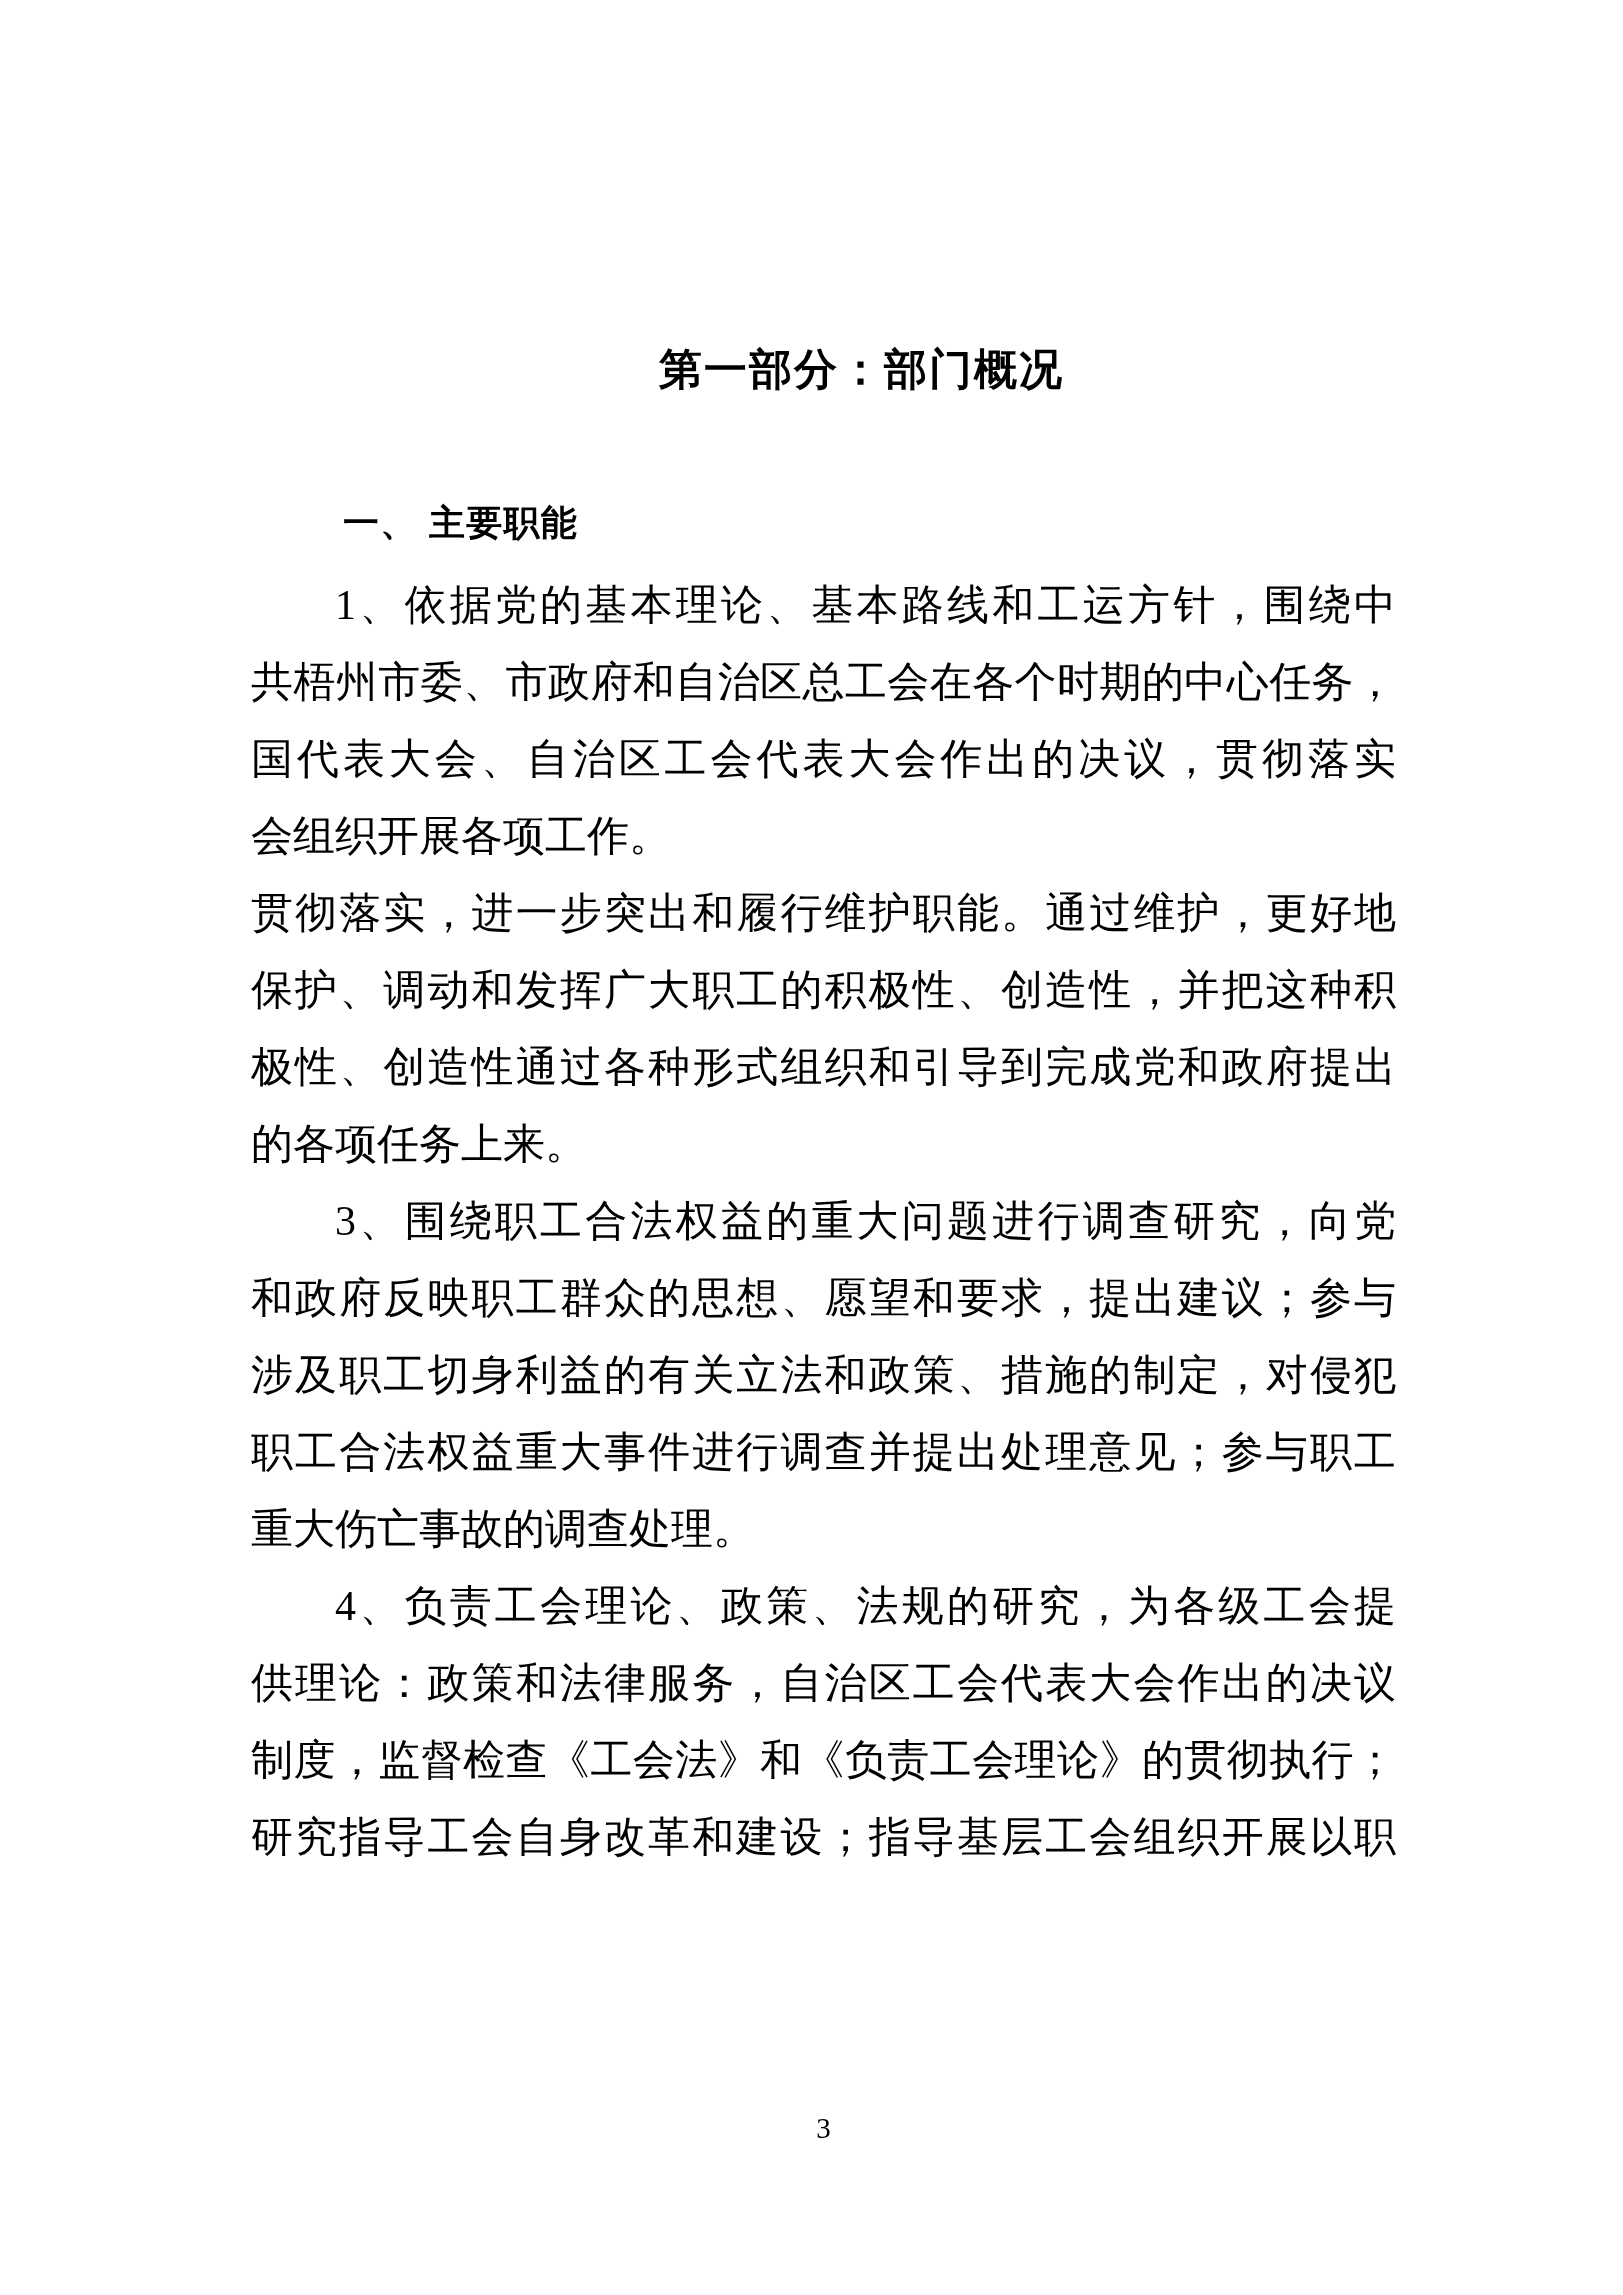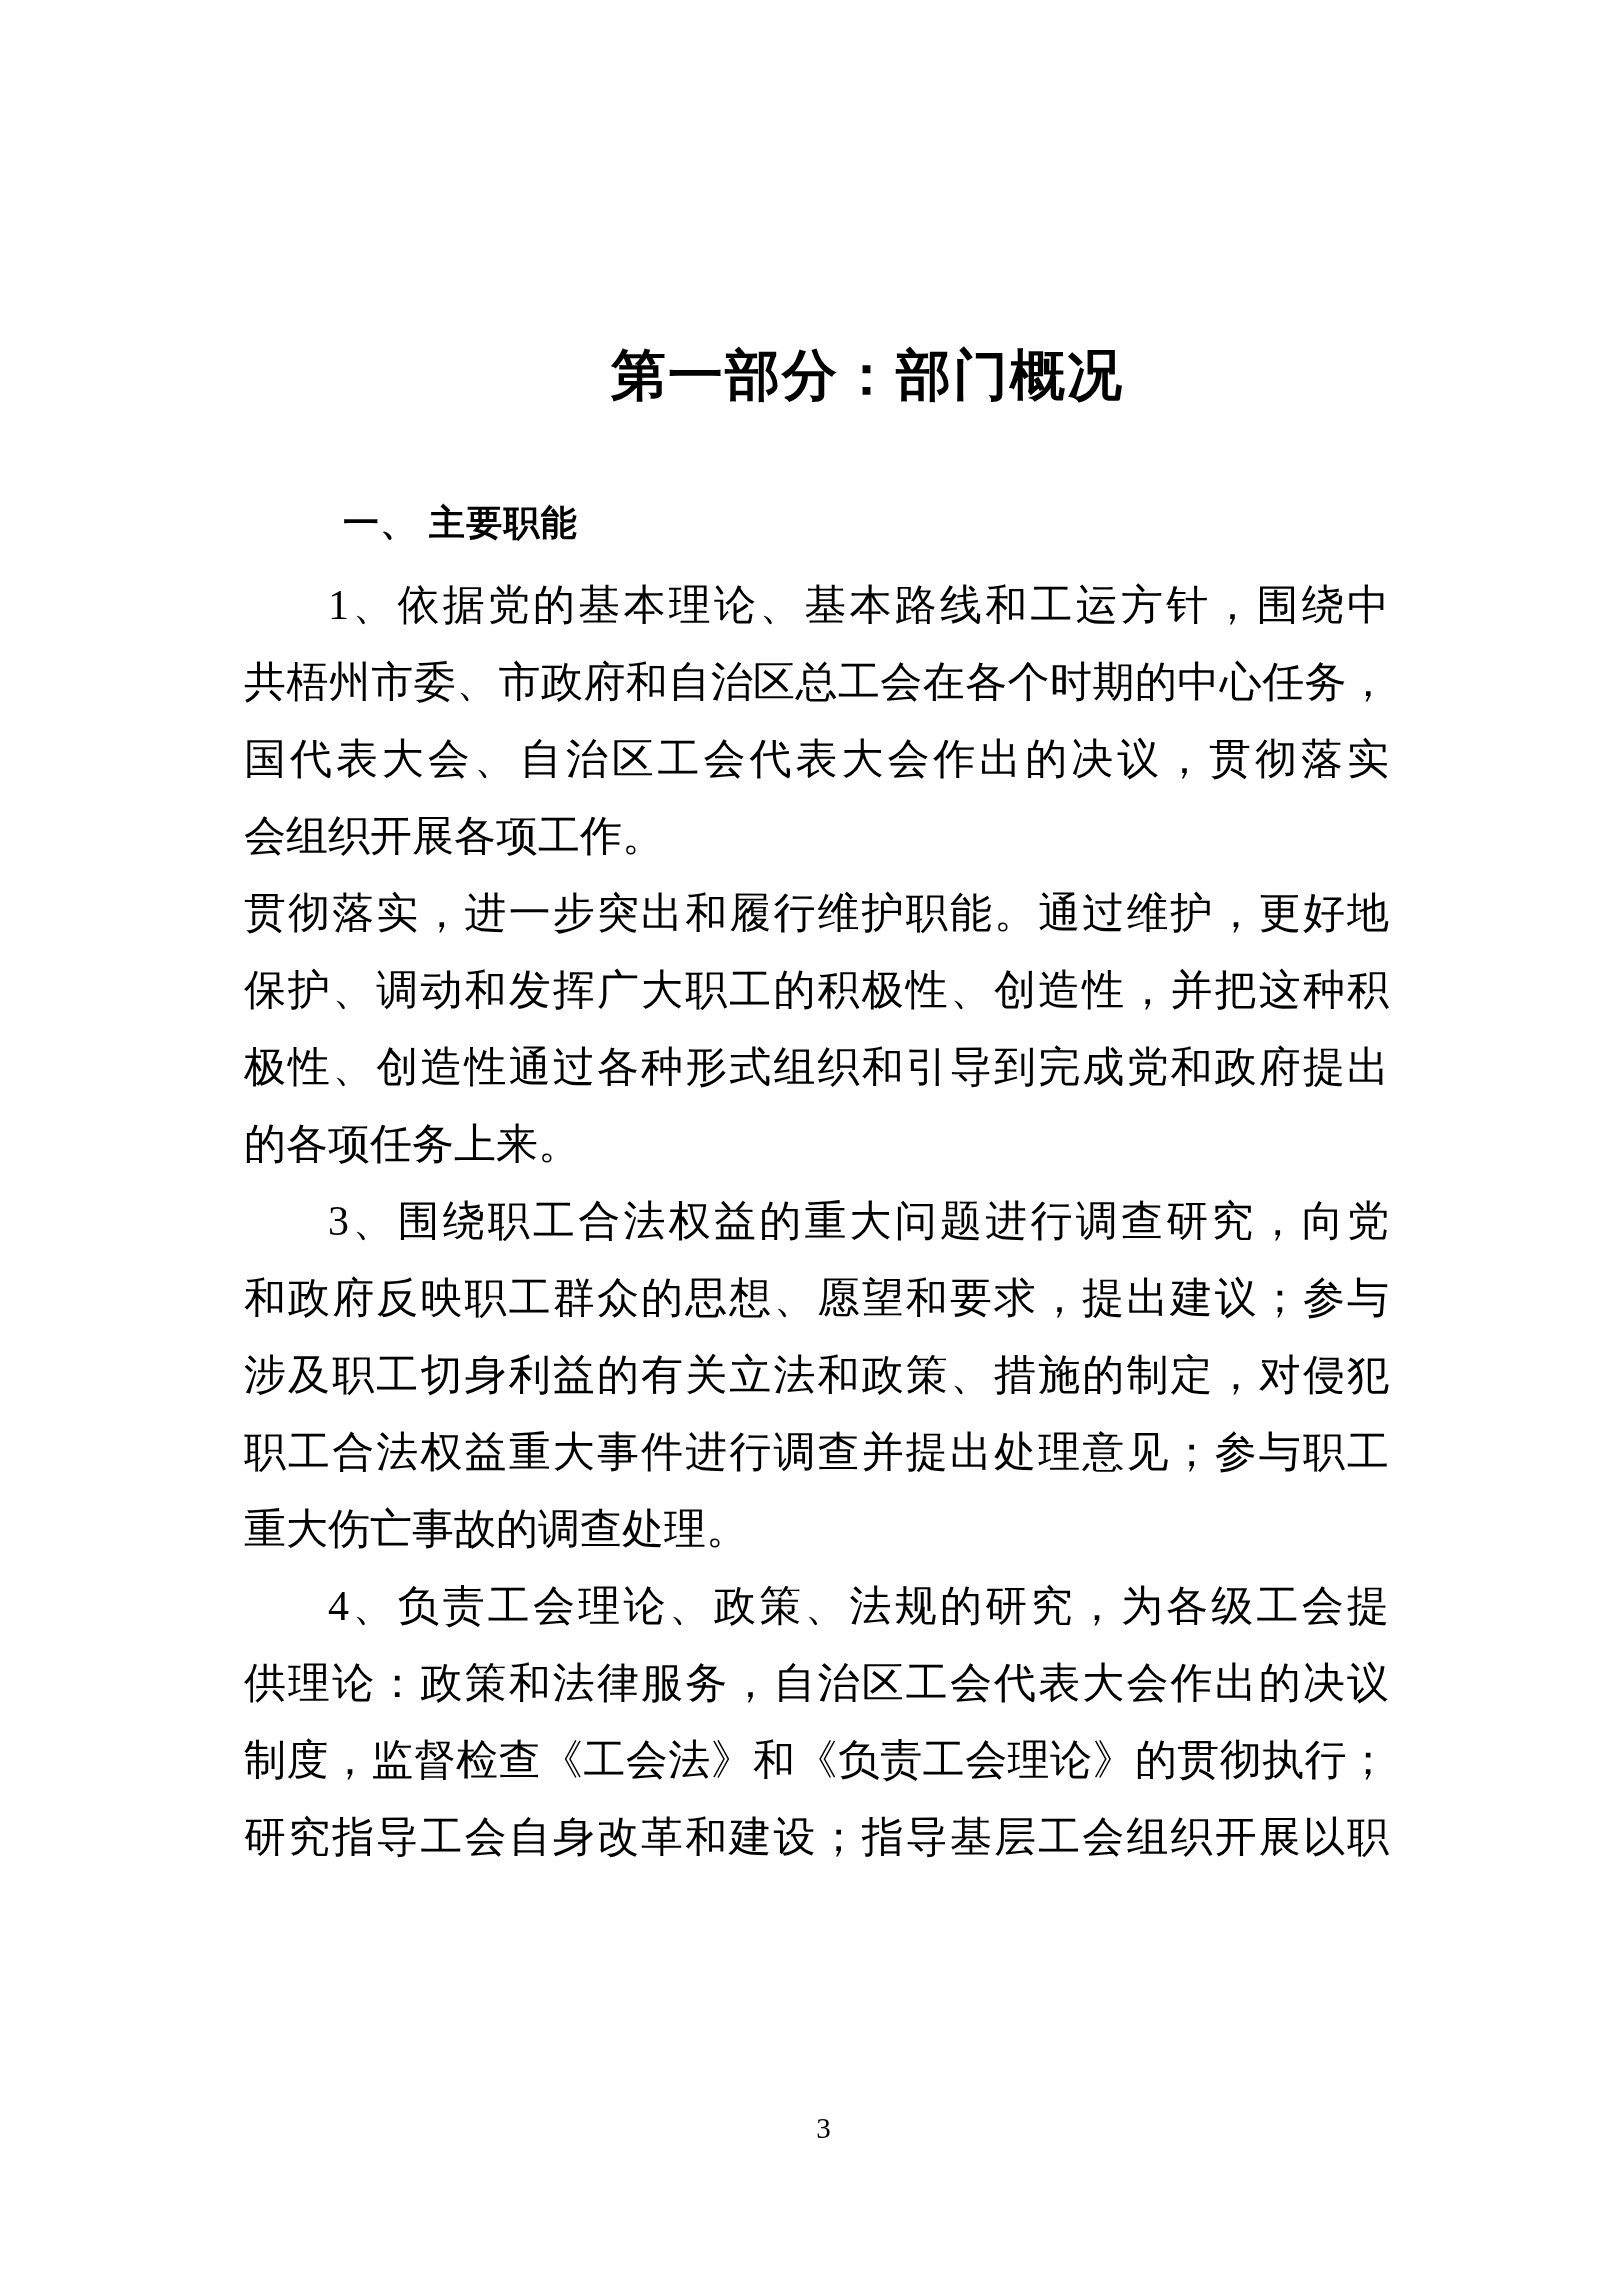--- a/index.html
+++ b/index.html
@@ -14,46 +14,46 @@
     background: #ffffff;
     margin: 0 auto;
     overflow: hidden;
     color: #000000;
   }
   .doc-title {
     position: absolute;
     top: 337px;
     left: 251px;
     width: 1145px;
-    margin: 6px;
+    margin: 0;
     text-align: center;
     transform: translateX(38px);
     font-family: "Liberation Sans", "DejaVu Sans", sans-serif;
     font-weight: bold;
-    font-size: 55px;
+    font-size: 43px;
     line-height: 65px;
     letter-spacing: 2px;
   }
   .section-heading {
     position: absolute;
     top: 484px;
     left: 251px;
     width: 1145px;
     margin: 0;
     font-family: "Liberation Sans", "DejaVu Sans", sans-serif;
     font-weight: bold;
     font-size: 36px;
     line-height: 77px;
     text-indent: 92px;
     letter-spacing: 1.3px;
   }
   .doc-body {
     position: absolute;
     top: 567px;
-    left: 244px;
+    left: 251px;
     width: 1145px;
     font-family: "Liberation Serif", "DejaVu Serif", serif;
     font-size: 42px;
     line-height: 77px;
   }
   .para { margin: 0; padding: 0; }
   .ln {
     display: block;
     text-align: justify;
     text-align-last: justify;

